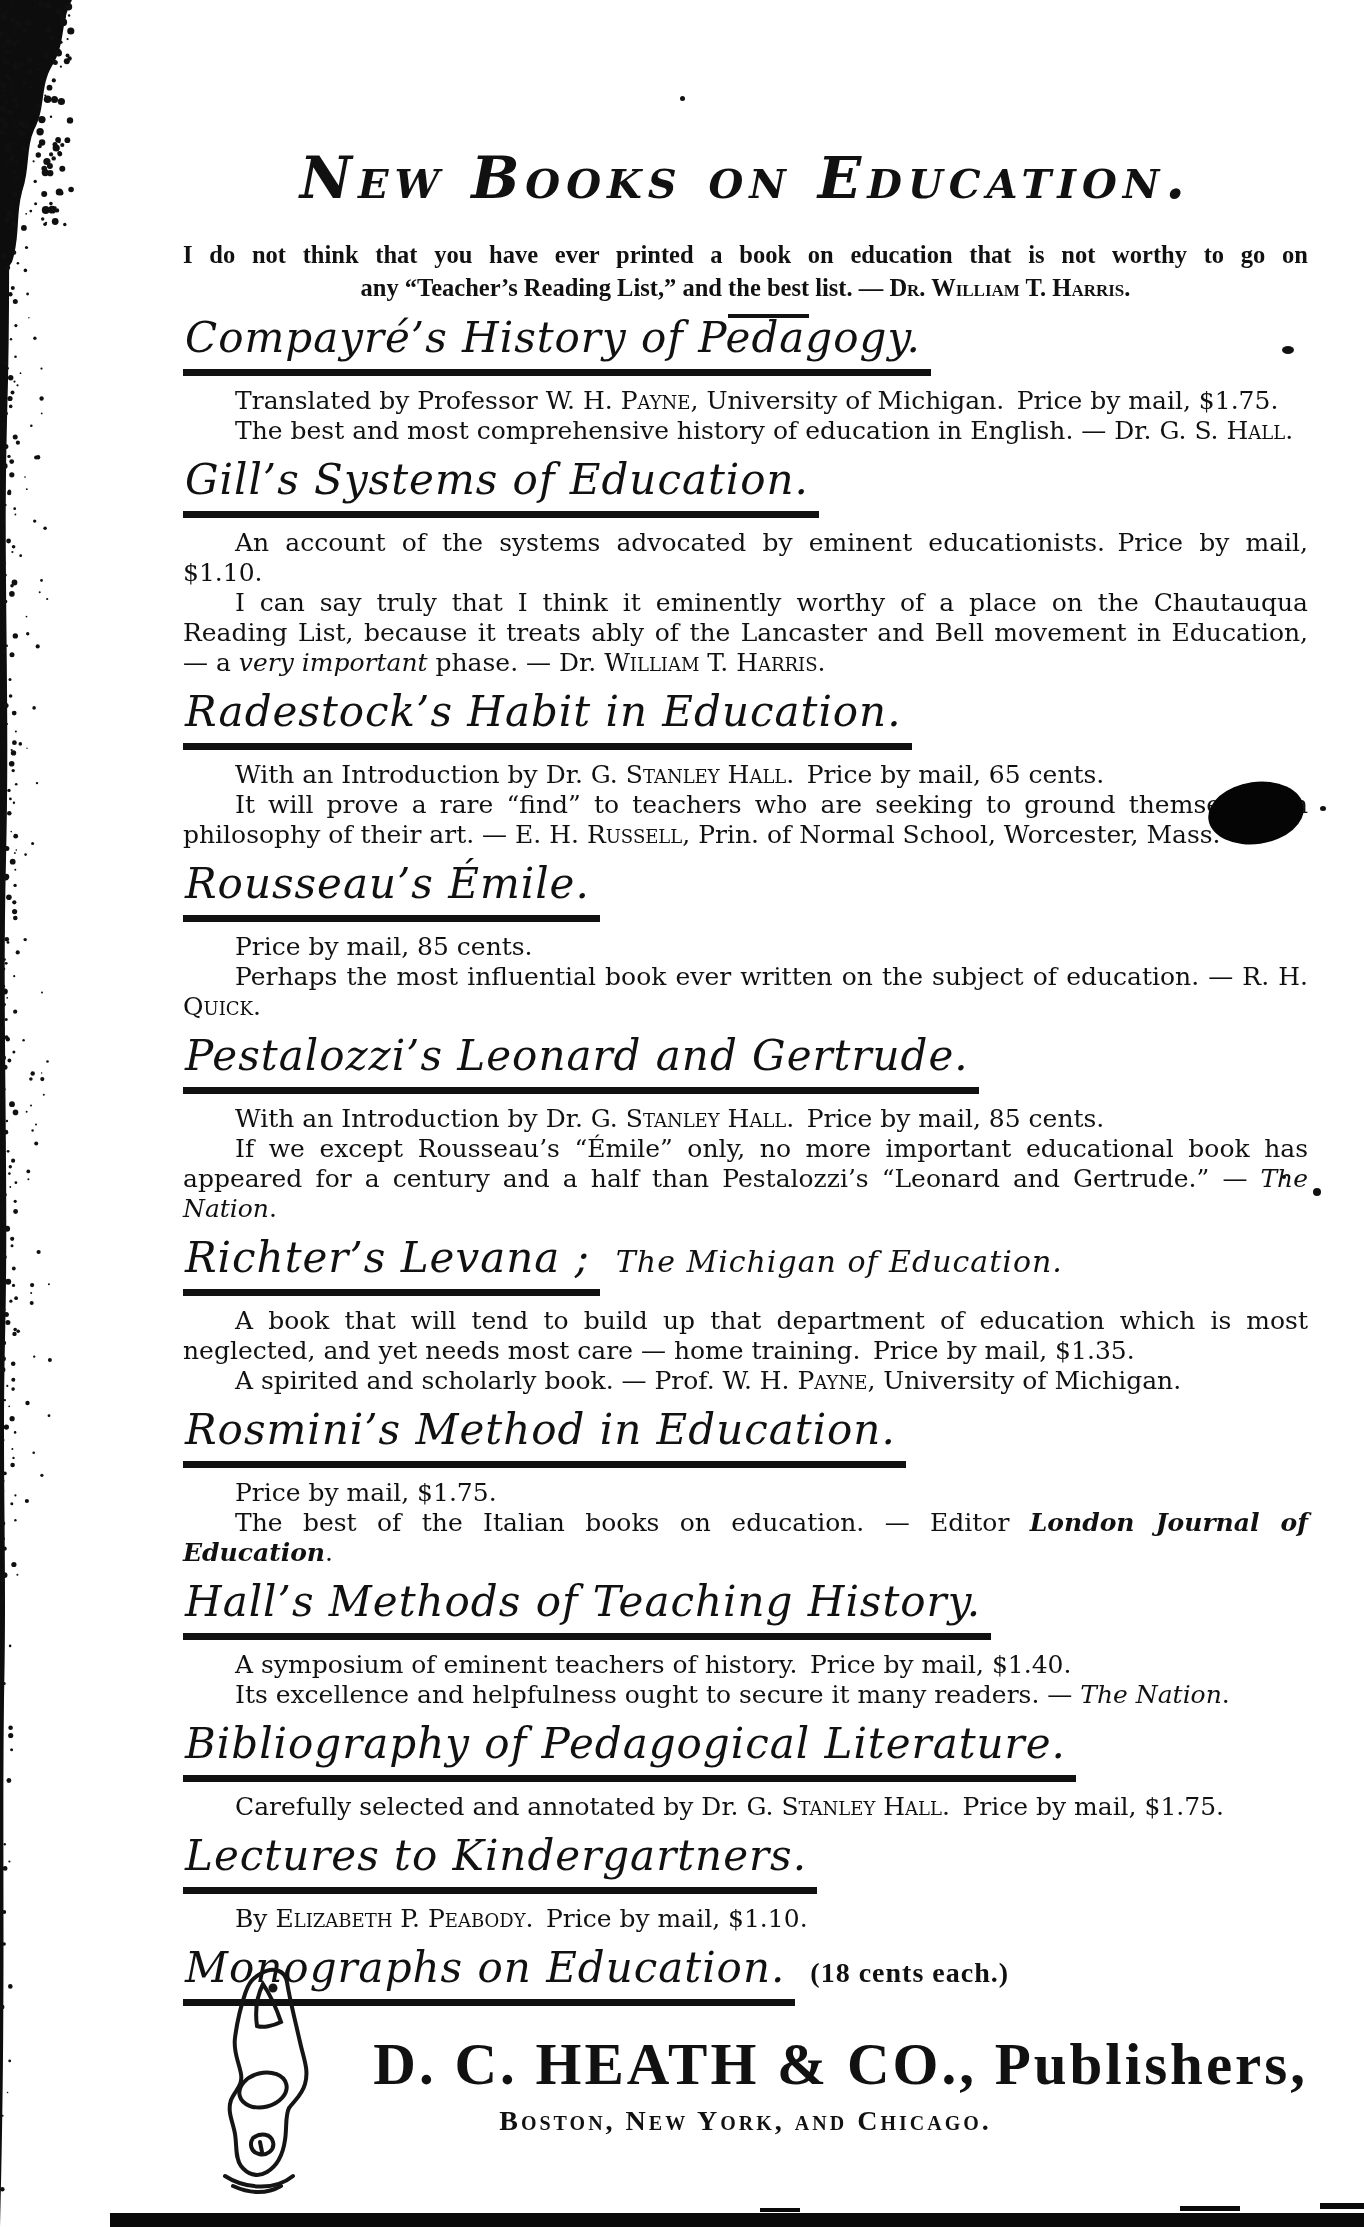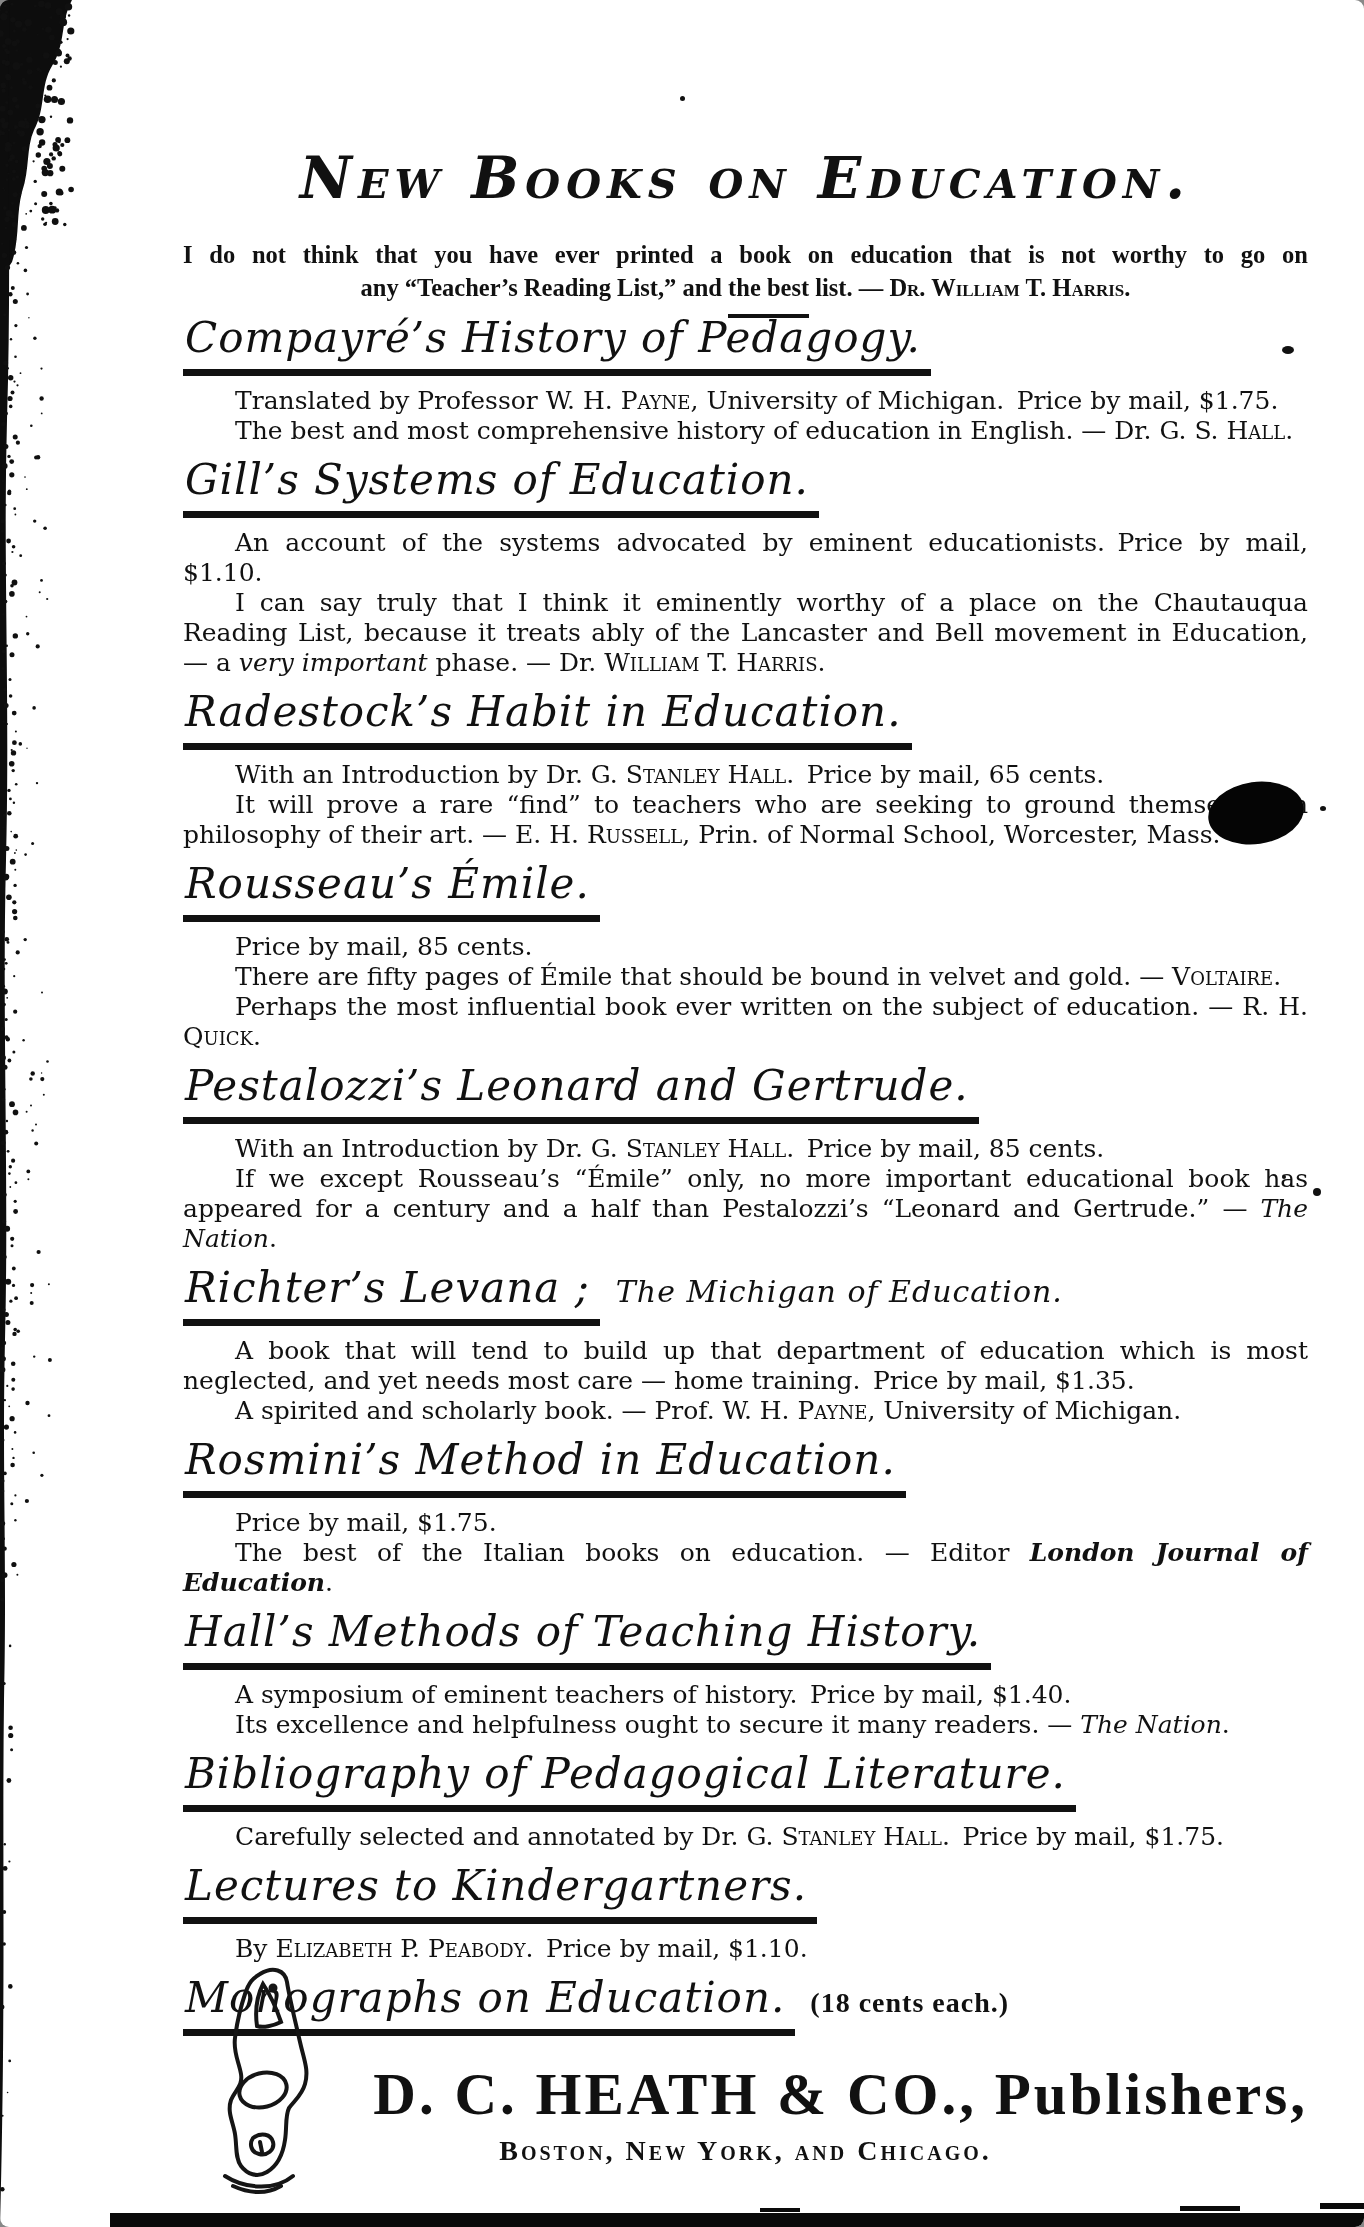--- a/index.html
+++ b/index.html
@@ -5,21 +5,20 @@
   html, body { margin: 0; padding: 0; background: #888; }
   .page {
     position: relative;
     width: 1364px;
     height: 2227px;
     margin: 0 auto;
     background: #ffffff;
     overflow: hidden;
     color: #111;
     font-family: "DejaVu Serif", serif;
-    border-radius: 9px;
   }
   .content {
     position: absolute;
     left: 183px;
     top: 148px;
     width: 1125px;
   }
   
   .page-title {
     margin: 0 0 30px 0;
@@ -578,21 +577,20 @@
             <p class="body-par"><span>It will prove a rare “find” to teachers who are seeking to ground themselves in philosophy of their art. — E. H. </span><span class="seg-sc">Russell</span><span>, Prin. of Normal School, Worcester, Mass.</span></p>
           </div>
     </div>
 
     <div class="section">
       <h2 class="section-heading">
         <span class="heading-underlined"><span>Rousseau’s Émile.</span></span>
       </h2>
       <div class="section-body">
             <p class="body-par"><span>Price by mail, 85 cents.</span></p>
-            <p class="body-par"><span>There are fifty pages of Émile that should be bound in velvet and gold. — </span><span class="seg-sc">Voltaire</span><span>.</span></p>
             <p class="body-par"><span>Perhaps the most influential book ever written on the subject of education. — R. H. </span><span class="seg-sc">Quick</span><span>.</span></p>
           </div>
     </div>
 
     <div class="section">
       <h2 class="section-heading">
         <span class="heading-underlined"><span>Pestalozzi’s Leonard and Gertrude.</span></span>
       </h2>
       <div class="section-body">
             <p class="body-par"><span>With an Introduction by Dr. G. </span><span class="seg-sc">Stanley Hall</span><span>. Price by mail, 85 cents.</span></p>

